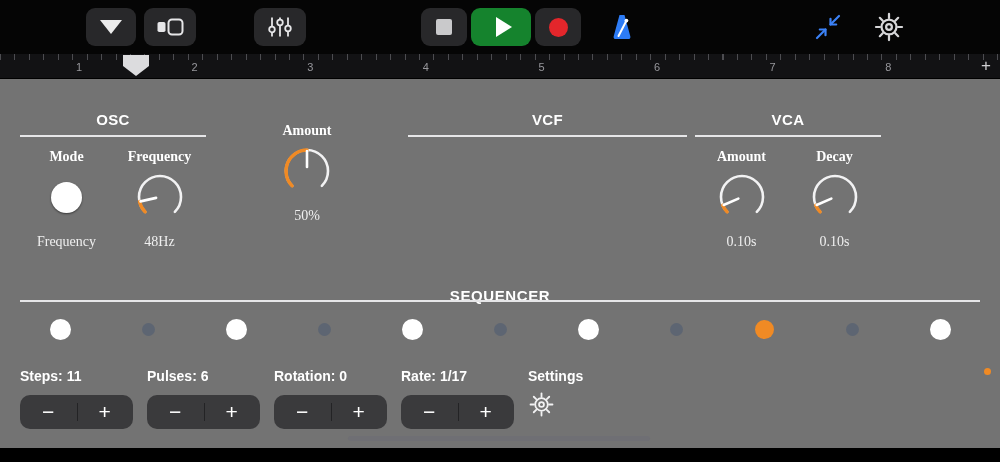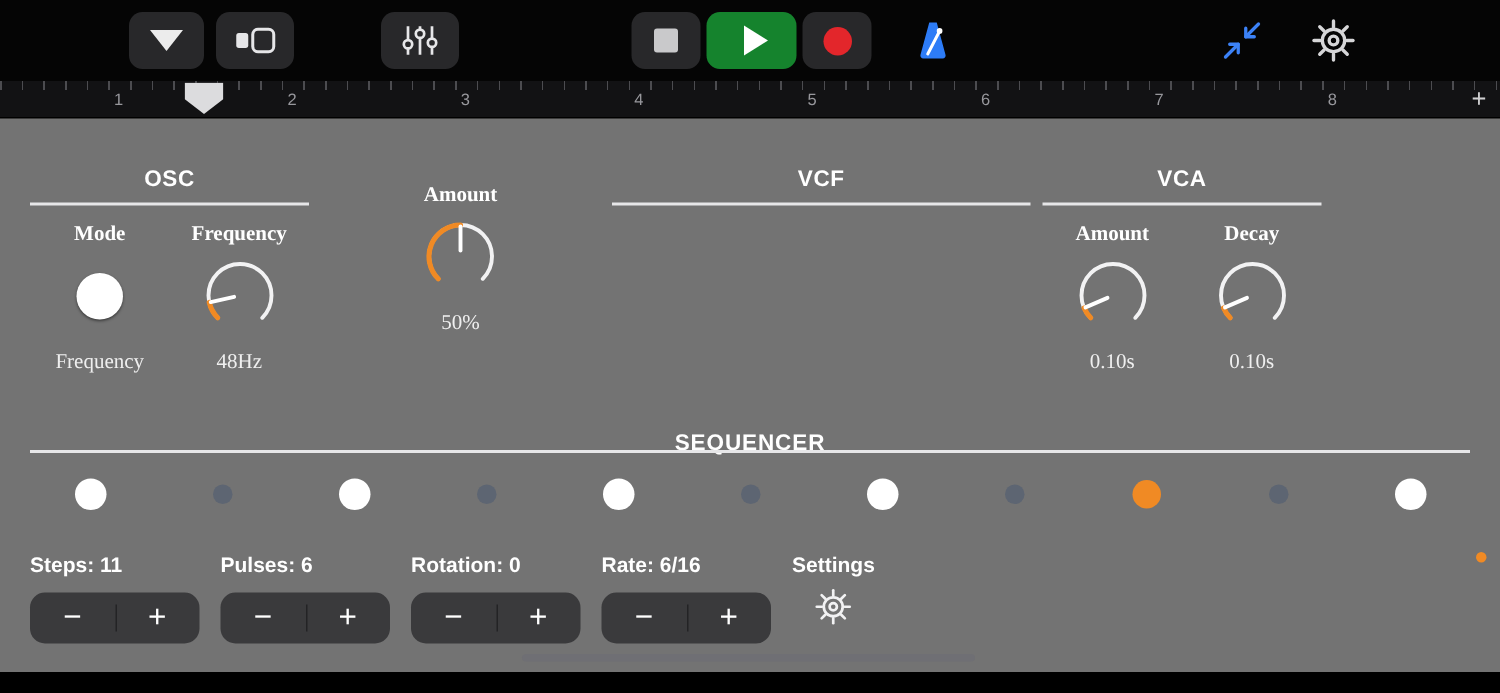--- a/index.html
+++ b/index.html
@@ -57,21 +57,21 @@
   .dot.on{width:21px;height:21px;background:#ffffff;}
   .dot.off{width:13px;height:13px;background:#5d6572;}
   .dot.current{width:19px;height:19px;background:#F08A24;}
 
   .controls{position:absolute;left:20px;top:278px;display:flex;gap:14px;align-items:flex-start;margin-top:11px;}
   .ctl-label{font-size:14px;font-weight:600;color:#fff;margin-bottom:11px;}
   .ctl-label .val{font-weight:600;}
   .stepper{width:113px;height:34px;background:#3a3a3c;border-radius:10px;display:flex;position:relative;}
   .stepper::after{content:"";position:absolute;left:50%;top:8px;bottom:8px;width:1px;background:#232325;}
   .step-btn{flex:1;display:flex;align-items:center;justify-content:center;font-size:21px;color:#fff;cursor:pointer;user-select:none;}
-  .settings-blk{display:flex;flex-direction:column;align-items:center;}
+  .settings-blk{display:flex;flex-direction:column;}
   .settings-blk .ctl-label{margin-bottom:7px;}
 
   .au-dot{position:absolute;right:9px;top:289px;width:7px;height:7px;border-radius:50%;background:#F08A24;}
   .scrollbar{position:absolute;left:348px;top:357px;width:302px;height:5px;border-radius:3px;background:#6f6f74;cursor:grab;}
   .bottom-strip{position:absolute;left:0;right:0;bottom:0;height:14px;background:#000;}
 </style>
 </head>
 <body>
 
 <div class="app">
@@ -288,21 +288,21 @@
           </div>
         </div>
         <div class="ctl">
           <div class="ctl-label"><span>Rotation:</span><span class="val"> 0</span></div>
           <div class="stepper">
             <div class="step-btn">−</div>
             <div class="step-btn">+</div>
           </div>
         </div>
         <div class="ctl">
-          <div class="ctl-label"><span>Rate:</span><span class="val"> 6/16</span></div>
+          <div class="ctl-label"><span>Rate:</span><span class="val"> 1/17</span></div>
           <div class="stepper">
             <div class="step-btn">−</div>
             <div class="step-btn">+</div>
           </div>
         </div>
         <div class="settings-blk">
           <div class="ctl-label">Settings</div>
           <div style="cursor: pointer;"><svg width="27" height="27" viewBox="0 0 30 30">
               <g stroke="#f2f2f3" stroke-width="2" fill="none" stroke-linecap="round">
                 <circle cx="15" cy="15" r="7"></circle>

